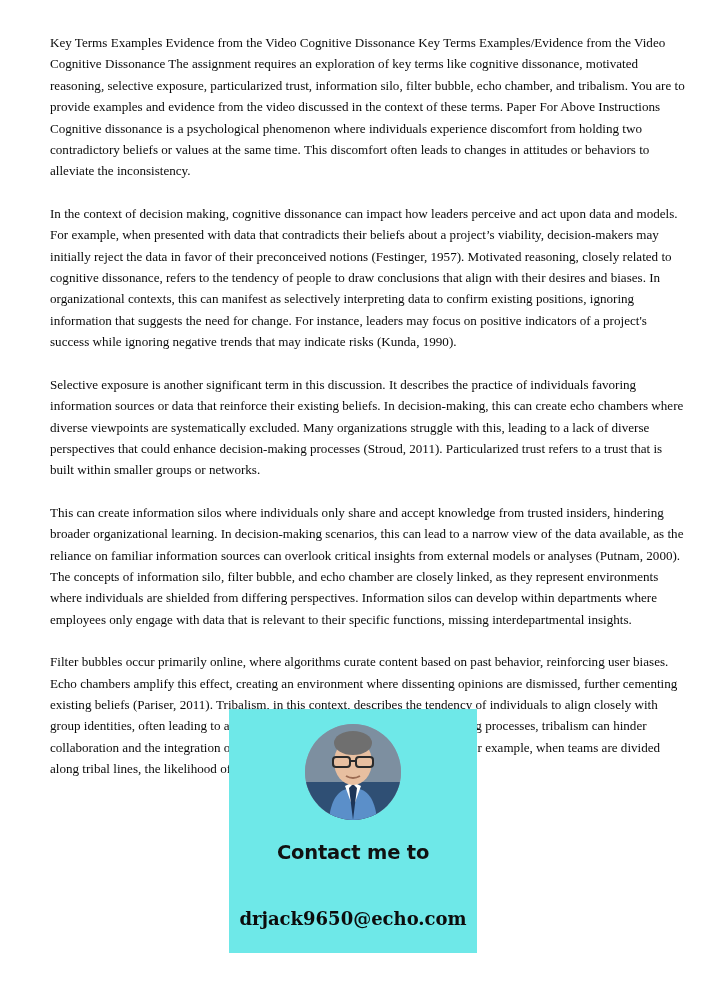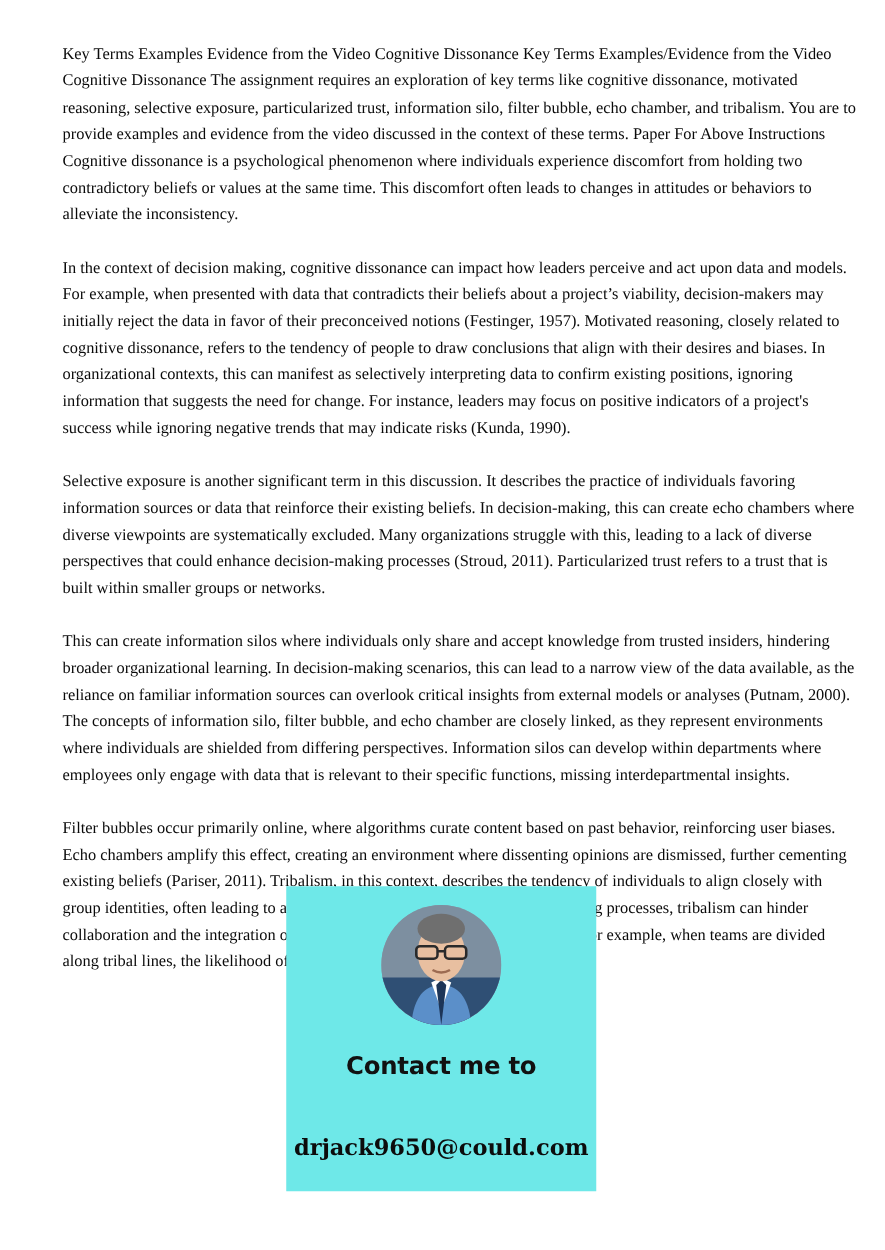--- a/index.html
+++ b/index.html
@@ -110,16 +110,16 @@
         <path d="M44 64 L48 96 L52 64 L48 60 Z" fill="#1d3557"></path>
         <ellipse cx="48" cy="38" rx="19" ry="23" fill="#e8bfa0"></ellipse>
         <ellipse cx="48" cy="19" rx="19" ry="12" fill="#6f6f6f"></ellipse>
         <rect x="28" y="33" width="17" height="10" rx="3" fill="none" stroke="#2a2a2a" stroke-width="2"></rect>
         <rect x="51" y="33" width="17" height="10" rx="3" fill="none" stroke="#2a2a2a" stroke-width="2"></rect>
         <line x1="45" y1="37" x2="51" y2="37" stroke="#2a2a2a" stroke-width="2"></line>
         <path d="M41 52 Q48 56 55 52" stroke="#9c6b52" stroke-width="2" fill="none"></path>
       </svg>
     </div>
     <div class="overlay-line1">Contact me to</div>
-    <div class="overlay-email">drjack9650@could.com</div>
+    <div class="overlay-email">drjack9650@echo.com</div>
   </div>
 
 </div>
 
 </body></html>

